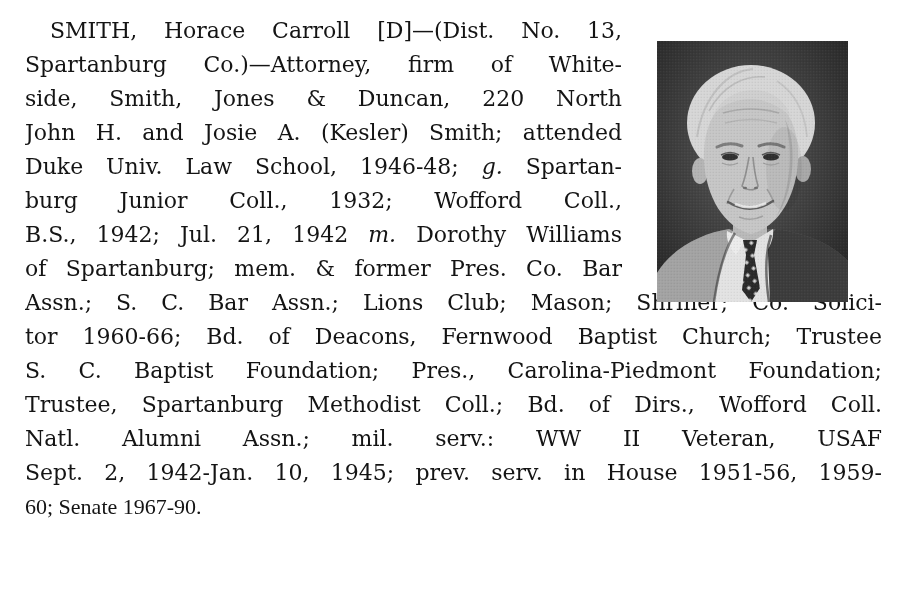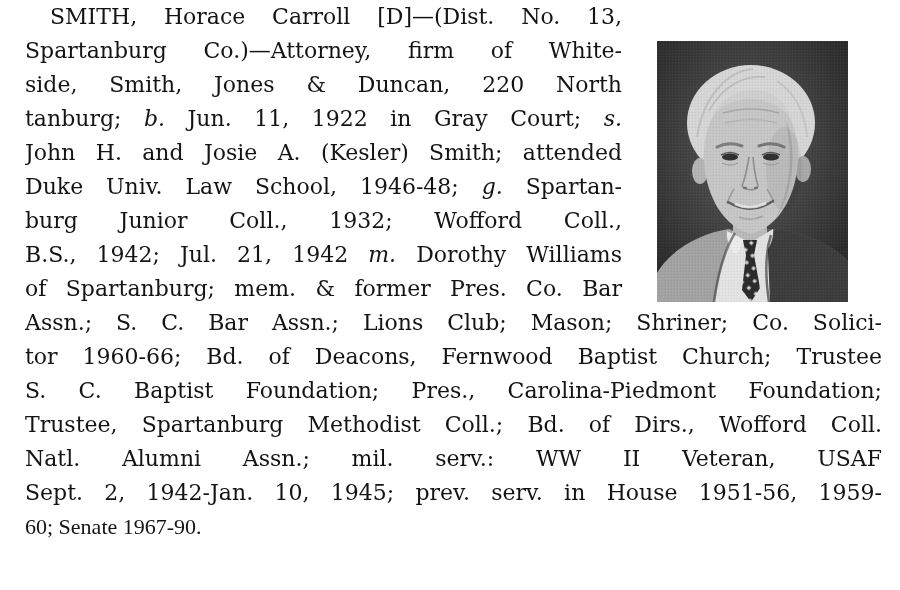--- a/index.html
+++ b/index.html
@@ -18,37 +18,36 @@
     -webkit-font-smoothing:antialiased;
   }
   .line {
     text-align:justify;
     text-align-last:justify;
     text-justify:inter-word;
     height:34px; overflow:hidden;
     white-space:normal;
   }
   .narrow { width:597px; }
-  .indent { text-indent:25px; }
+  .indent { text-indent:25px;margin-top:14px; }
   .last { text-align-last:left;font-family:Liberation Serif, serif; }
   .it { font-style:italic; }
   .photo {
     position:absolute; left:657px; top:41px;
     width:191px; height:261px; margin:0; padding:0;
   }
   .photo svg { display:block; width:191px; height:261px; }
 </style>
 </head>
 <body>
 
 <div class="entry">
   <div class="line narrow indent"><span>SMITH, Horace Carroll [D]—(Dist. No. 13,</span></div>
   <div class="line narrow"><span>Spartanburg Co.)—Attorney, firm of White-</span></div>
   <div class="line narrow"><span>side, Smith, Jones &amp; Duncan, 220 North</span></div>
-  <div class="line narrow"><span>tanburg; </span><span class="it">b.</span><span> Jun. 11, 1922 in Gray Court; </span><span class="it">s.</span></div>
   <div class="line narrow"><span>John H. and Josie A. (Kesler) Smith; attended</span></div>
   <div class="line narrow"><span>Duke Univ. Law School, 1946-48; </span><span class="it">g.</span><span> Spartan-</span></div>
   <div class="line narrow"><span>burg Junior Coll., 1932; Wofford Coll.,</span></div>
   <div class="line narrow"><span>B.S., 1942; Jul. 21, 1942 </span><span class="it">m.</span><span> Dorothy Williams</span></div>
   <div class="line narrow"><span>of Spartanburg; mem. &amp; former Pres. Co. Bar</span></div>
   <div class="line full"><span>Assn.; S. C. Bar Assn.; Lions Club; Mason; Shriner; Co. Solici-</span></div>
   <div class="line full"><span>tor 1960-66; Bd. of Deacons, Fernwood Baptist Church; Trustee</span></div>
   <div class="line full"><span>S. C. Baptist Foundation; Pres., Carolina-Piedmont Foundation;</span></div>
   <div class="line full"><span>Trustee, Spartanburg Methodist Coll.; Bd. of Dirs., Wofford Coll.</span></div>
   <div class="line full"><span>Natl. Alumni Assn.; mil. serv.: WW II Veteran, USAF</span></div>

